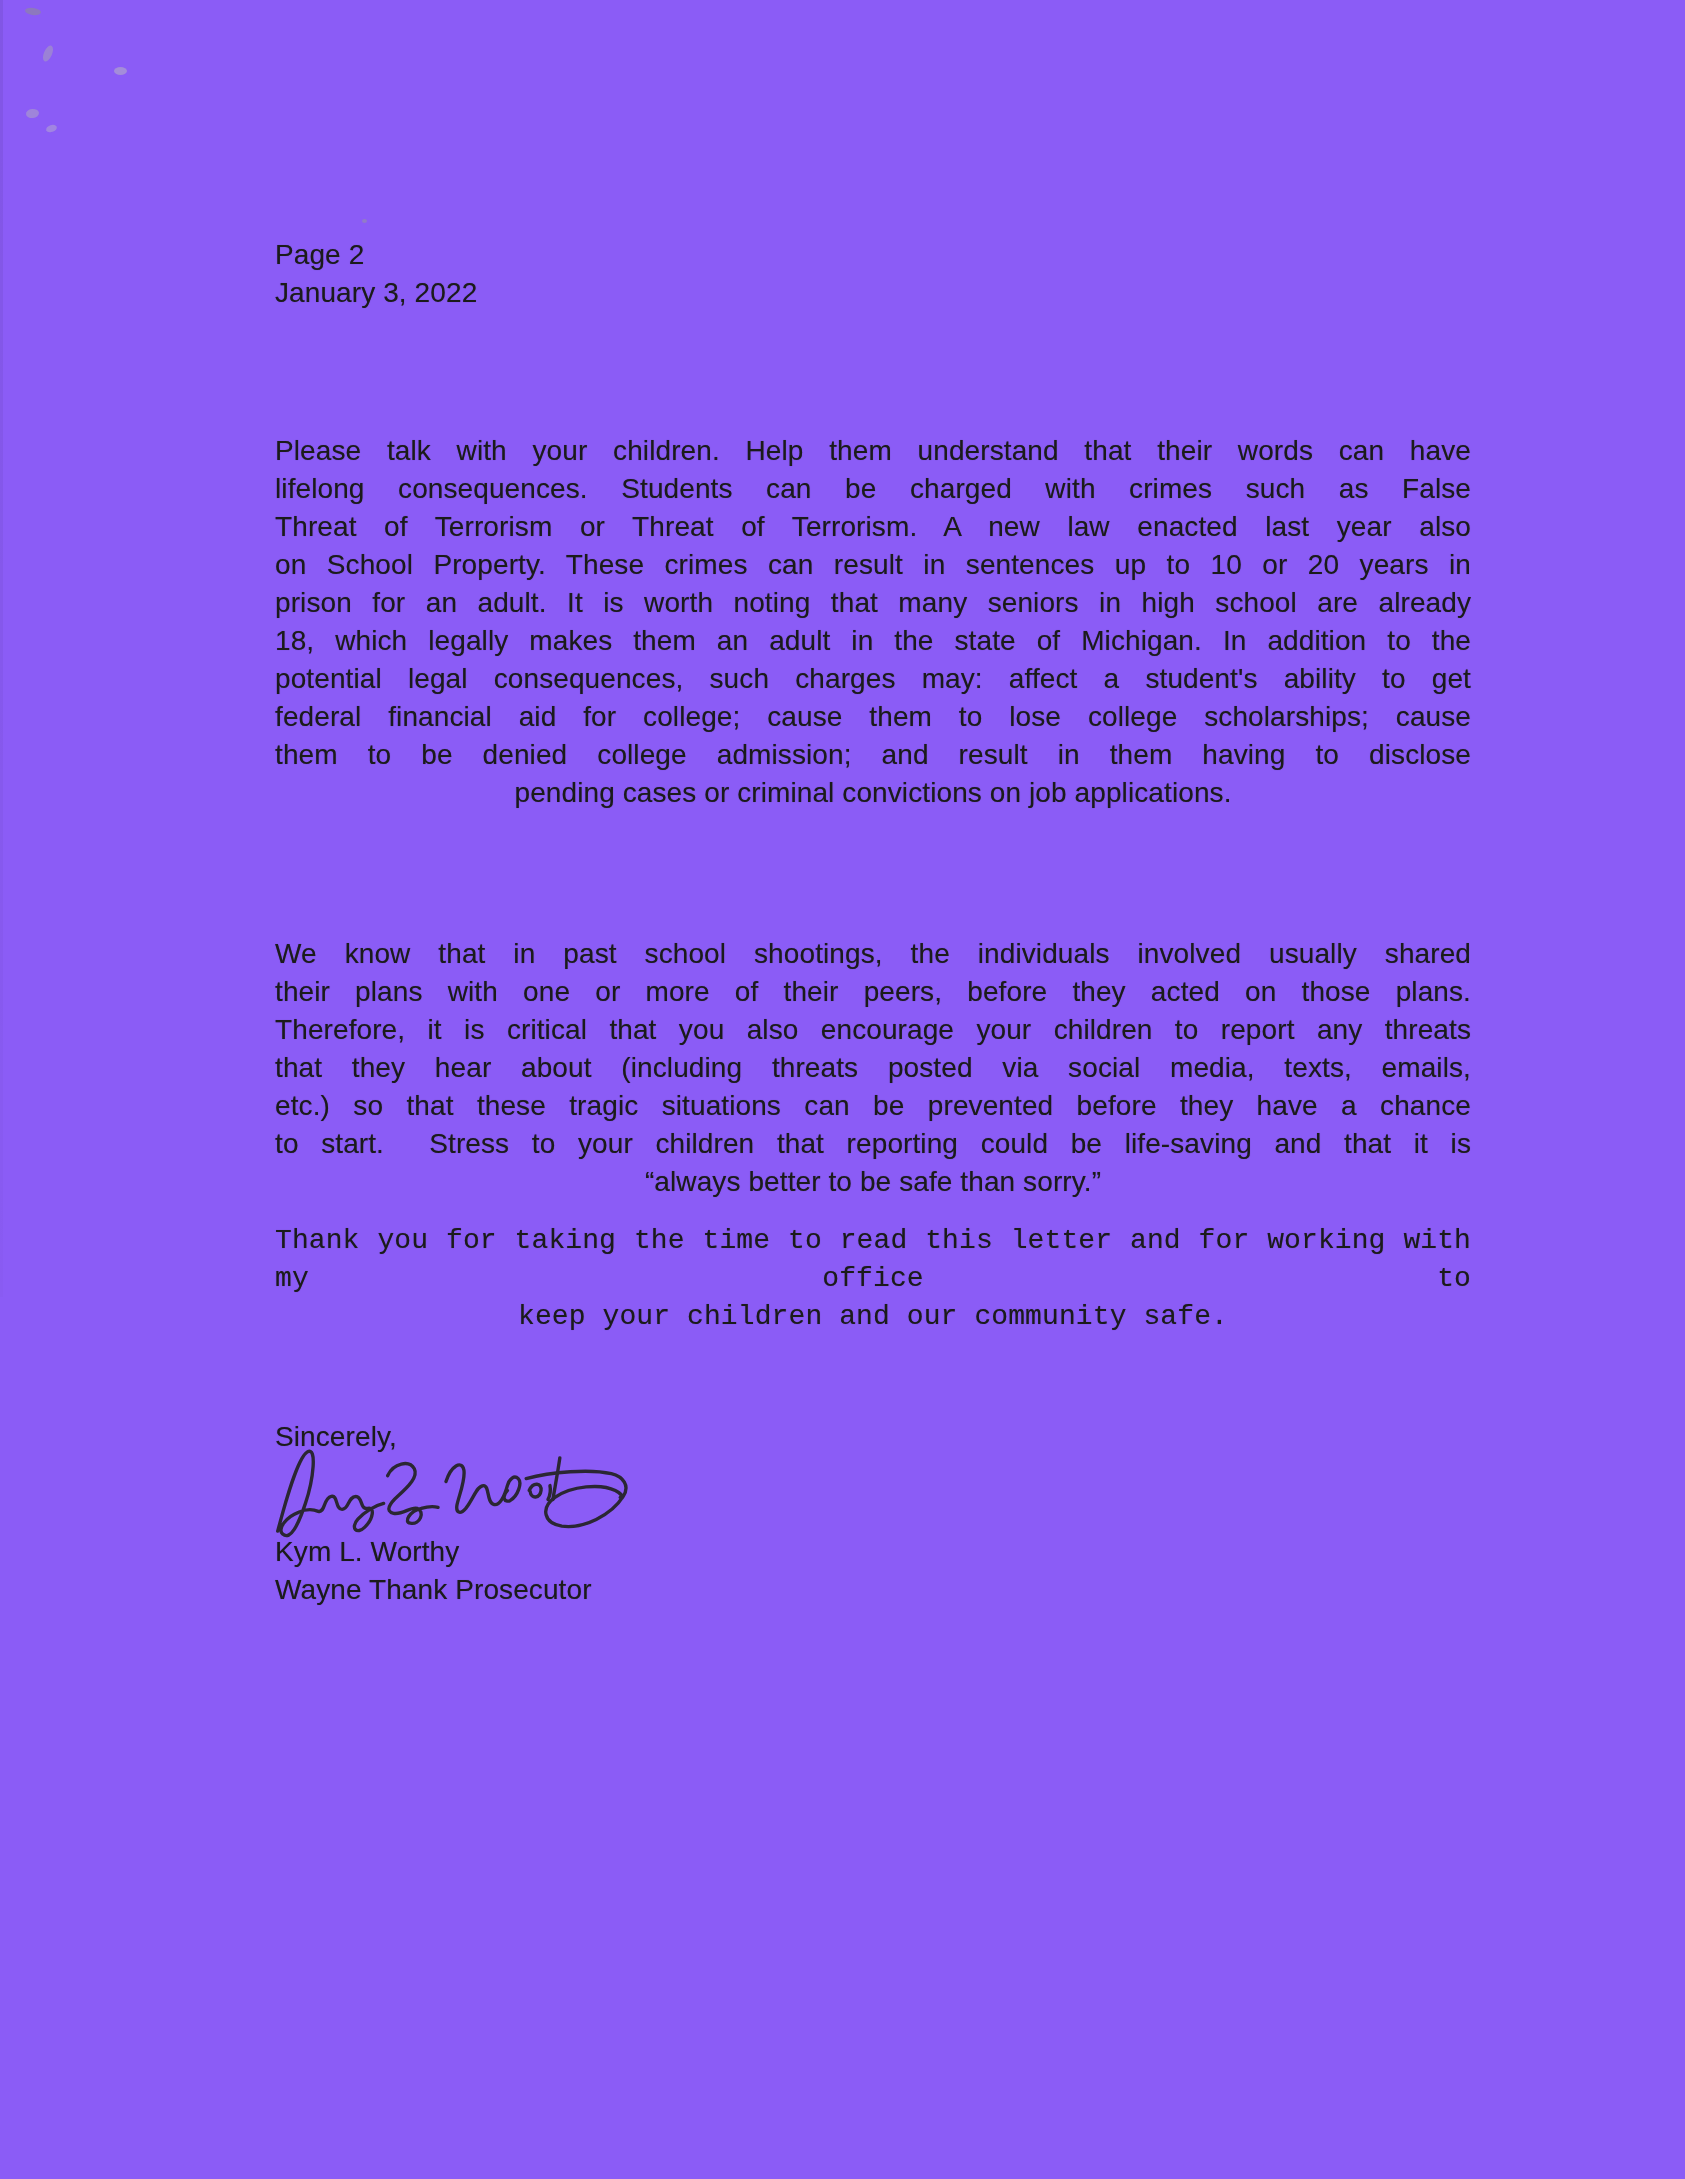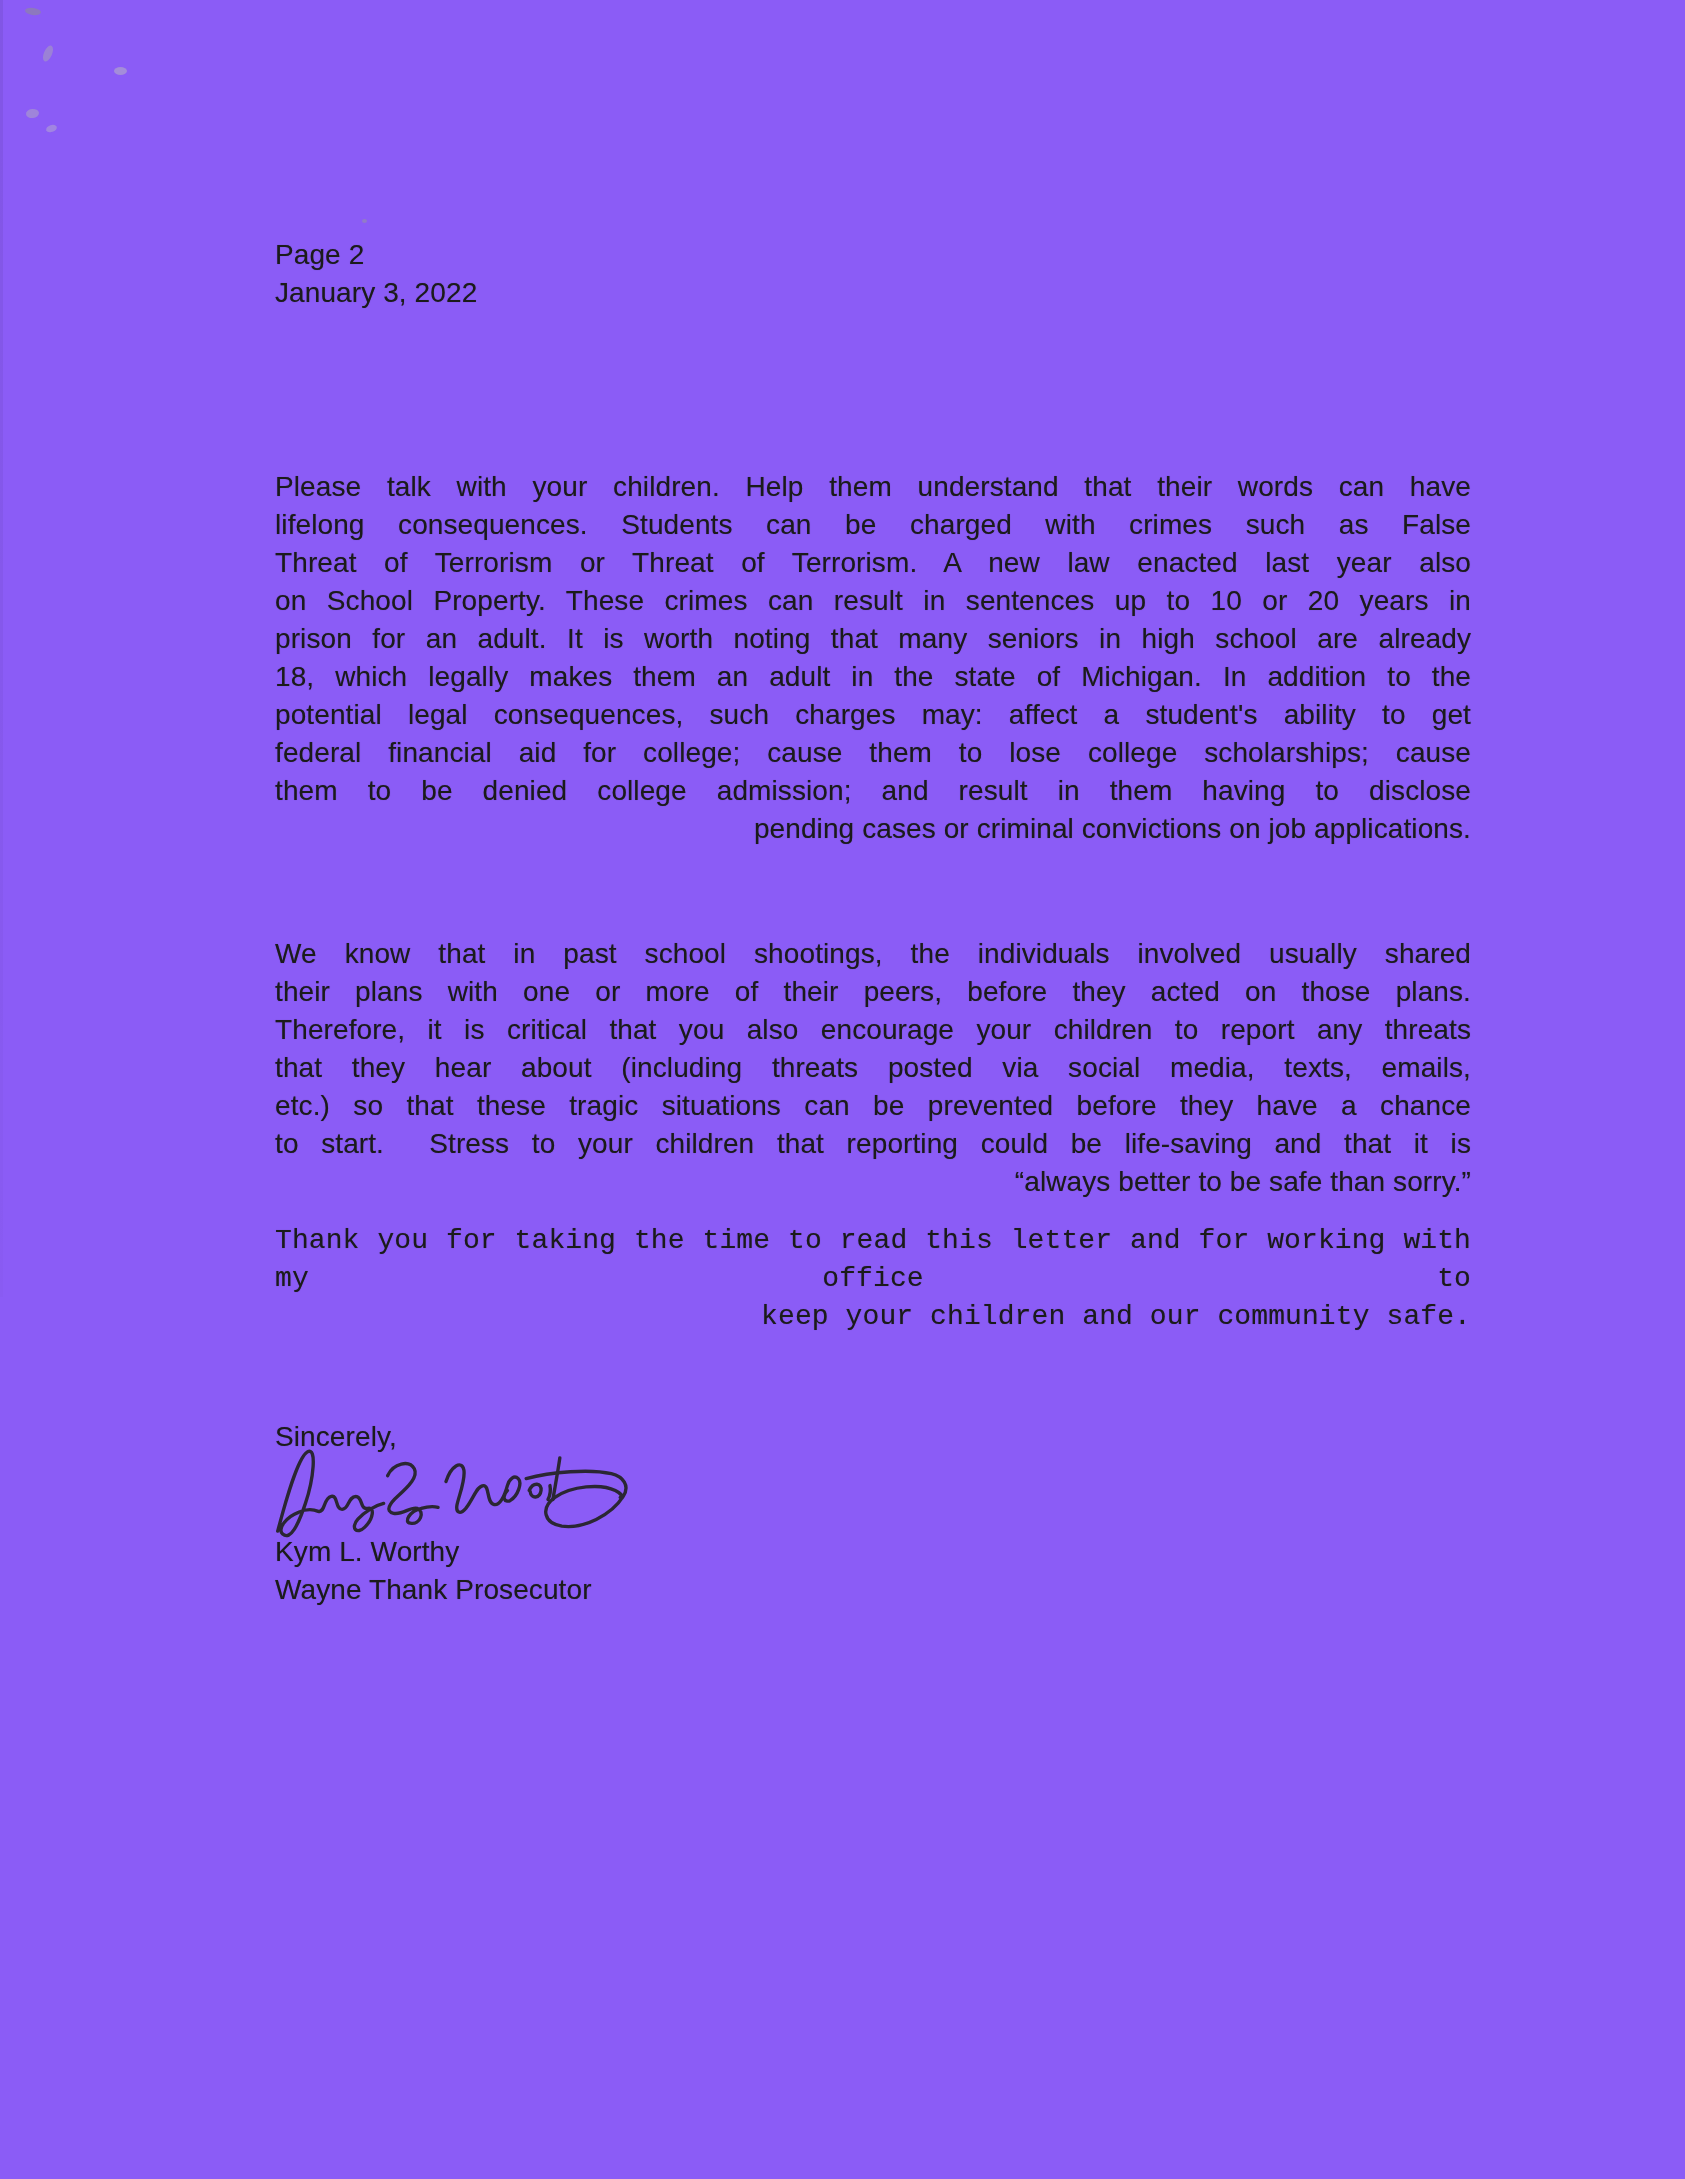--- a/index.html
+++ b/index.html
@@ -25,25 +25,25 @@
     color: #1b1b1b;
     text-shadow: 0 0 0.8px rgba(30,30,30,0.45);
     letter-spacing: 0.1px;
   }
   .line {
     text-align: justify;
     text-align-last: justify;
     white-space: pre-wrap;
   }
   .line.last {
-    text-align: right;
+    text-align: center;
     text-align-last: auto;
   }
   .header-block { top: 236px; }
-  .para-1 { top: 468px; }
+  .para-1 { top: 432px; }
   .para-2 { top: 907px; margin-top: 28px; }
   .para-3 { top: 1222px; font-family: Liberation Mono, monospace; }
   .closing-block { top: 1418px; }
   .namerow { top: 1533px; }
   .hline, .nline { text-align: left; }
   .sig-svg {
     position: absolute;
     left: 248px;
     top: 1436px;
     width: 396px;

